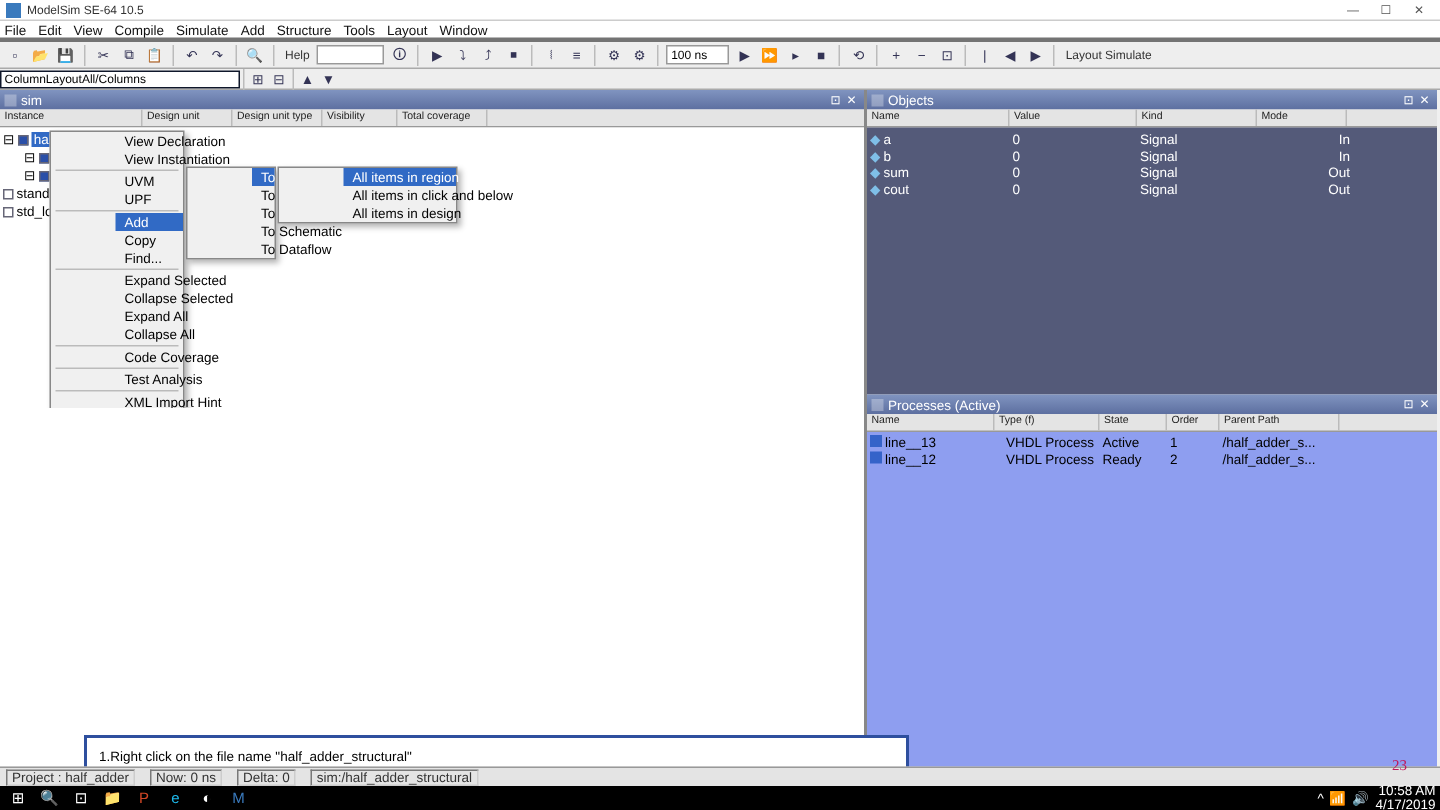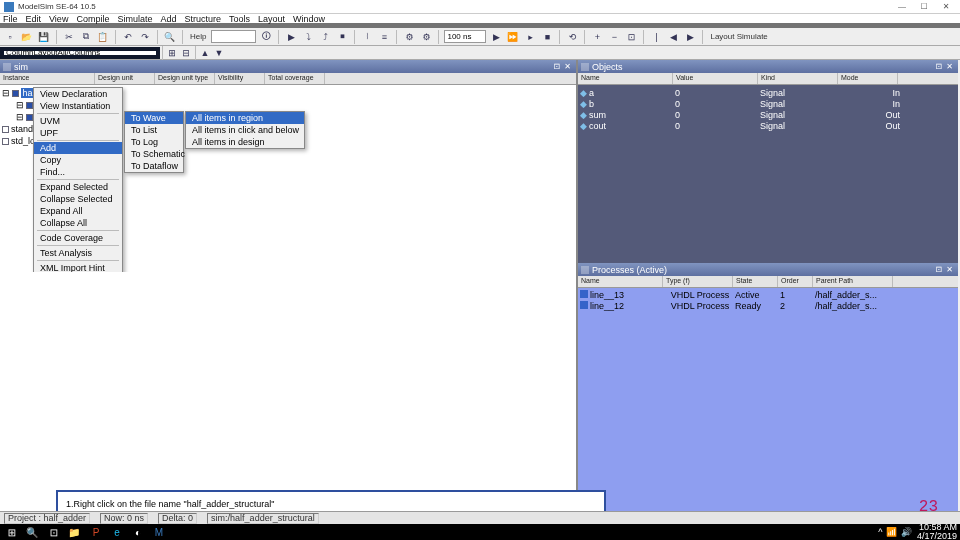--- a/index.html
+++ b/index.html
@@ -2,29 +2,29 @@
 <html><head>
 <meta charset="utf-8">
 <style>
   * { margin: 0; padding: 0; box-sizing: border-box; font-family: Tahoma, sans-serif; font-size: 9px; }
   body { width: 960px; height: 540px; background: #f0f0f0; overflow: hidden; position: relative; }
   .titlebar { height: 14px; background: #fff; display: flex; align-items: center; padding: 0 4px; border-bottom: 1px solid #ccc; }
   .titlebar .icon { width: 10px; height: 10px; background: #3a7abd; margin-right: 4px; }
   .titlebar .title { flex: 1; font-size: 8px; color: #333; }
   .titlebar .win-btns { display: flex; gap: 2px; }
   .titlebar .win-btn { width: 20px; height: 11px; display: flex; align-items: center; justify-content: center; font-size: 8px; color: #555; }
-  .menubar { height: 14px; background: #fff; display: flex; align-items: center; padding: 0 3px; gap: 8px; border-bottom: 5px solid #737373; font-size: 8px; color: #111; }
+  .menubar { height: 14px; background: #fff; display: flex; align-items: center; padding: 0 3px; gap: 8px; border-bottom: 3px solid #737373; font-size: 8px; color: #111; }
   .menubar span { cursor: default; }
   .toolbar { height: 18px; background: #eee; display: flex; align-items: center; padding: 0 3px; gap: 3px; border-bottom: 1px solid #aaa; }
   .tb-btn { width: 14px; height: 14px; display: flex; align-items: center; justify-content: center; font-size: 9px; color: #335; }
   .tb-sep { width: 1px; height: 14px; background: #bbb; margin: 0 2px; }
   .tb-text { font-size: 8px; color: #333; padding: 0 2px; }
   .tb-input { border: 1px solid #999; background: #fff; height: 13px; font-size: 8px; padding: 0 2px; }
   .path-row { height: 14px; background: #eee; border-bottom: 1px solid #aaa; display: flex; align-items: center; }
-  .path-row .path-input { width: 160px; height: 12px; border: 4px solid #0f172a; background: #fff; font-size: 8px; padding-left: 2px; }
+  .path-row .path-input { width: 160px; height: 12px; border: 1px solid #0f172a; background: #fff; font-size: 8px; padding-left: 2px; }
 
   .body-area { display: flex; height: 461px; }
   .left-col { width: 578px; display: flex; flex-direction: column; border-right: 2px solid #888; }
   .right-col { width: 380px; display: flex; flex-direction: column; }
 
   .panel { display: flex; flex-direction: column; }
   .panel-header { height: 13px; background: linear-gradient(#8094c0,#5d6fa0); color: #fff; font-size: 8px; display: flex; align-items: center; padding: 0 3px; }
   .panel-header .ph-icon { width: 8px; height: 8px; background: #fff; margin-right: 3px; opacity: .3; }
   .panel-header .ph-title { flex: 1; }
   .panel-header .ph-ctrl { font-size: 8px; padding: 0 2px; cursor: default; }
@@ -33,21 +33,21 @@
 
   .sim-panel { height: 212px; background: #fff; position: relative; }
   .sim-panel .panel-body { background: #fff; height: 187px; overflow: hidden; position: relative; }
   .sim-tree { font-size: 8px; padding: 2px; }
   .sim-tree .row { display: flex; align-items: center; height: 12px; gap: 2px; }
   .sim-tree .sq { width: 7px; height: 7px; border: 1px solid #667; }
   .sim-tree .sq.b { background: #2a4fa8; }
   .sim-tree .sel { background: #316ac5; color: #fff; padding: 0 2px; }
 
   .ctx-menu { position: absolute; background: #f0f0f0; border: 1px solid #888; box-shadow: 2px 2px 4px rgba(0,0,0,.3); font-size: 8px; color: #000; }
-  .ctx-menu .ci { height: 12px; display: flex; align-items: center; padding: 0 6px; white-space: nowrap; }
+  .ctx-menu .ci { height: 12px; display: flex; align-items: center; padding: 0 6px; white-space: nowrap; margin-left: 43px; }
   .ctx-menu .ci.hl { background: #316ac5; color: #fff; }
   .ctx-menu .sep { height: 1px; background: #bbb; margin: 1px 3px; }
   .ctx1 { top: 2px; left: 33px; width: 90px; }
   .ctx2 { top: 26px; left: 124px; width: 60px; }
   .ctx3 { top: 26px; left: 185px; width: 120px; }
 
   .instr-box { position: absolute; top: 218px; left: 56px; width: 550px; background: #fff; border: 2px solid #2e4f9e; padding: 6px 8px; font-family: Calibri, sans-serif; font-size: 14px; line-height: 1.35; color: #000; }
 
   .sim-tabs { height: 14px; display: flex; align-items: flex-end; background: #ddd; border-top: 1px solid #999; gap: 0; position: absolute; bottom: 10px; left: 2px; }
   .sim-tab { font-size: 7px; padding: 1px 5px; background: #e8e8e8; border: 1px solid #999; border-bottom: none; margin-right: -1px; }
@@ -68,21 +68,21 @@
   .proc-body .c1 { width: 85px; }
   .proc-body .c2 { width: 70px; text-align: center; }
   .proc-body .c3 { width: 45px; }
   .proc-body .c4 { width: 35px; }
   .proc-body .c5 { width: 80px; }
   .blue-sq { width: 8px; height: 8px; background: #3563c9; display: inline-block; margin-right: 2px; }
 
   .statusbar { height: 13px; background: #e4e4e4; border-top: 1px solid #999; display: flex; align-items: center; font-size: 8px; color: #333; padding: 0 4px; gap: 10px; position: absolute; bottom: 16px; left: 0; right: 0; }
   .statusbar .sb-item { border: 1px inset #ccc; padding: 0 3px; height: 11px; display: flex; align-items: center; }
 
-  .pagenum { position: absolute; right: 22px; bottom: 24px; font-size: 16px; color: #be185d; font-family: Liberation Mono, monospace; }
+  .pagenum { position: absolute; right: 22px; bottom: 24px; font-size: 10px; color: #be185d; font-family: Liberation Serif, serif; }
 
   .taskbar { position: absolute; bottom: 0; left: 0; right: 0; height: 16px; background: #000; display: flex; align-items: center; padding: 0 3px; gap: 3px; }
   .taskbar .tb-item { width: 18px; height: 14px; display: flex; align-items: center; justify-content: center; color: #fff; font-size: 10px; }
   .taskbar .tb-tray { margin-left: auto; display: flex; gap: 4px; color: #fff; font-size: 7px; align-items: center; }
 </style>
 </head>
 <body>
 
 <div class="titlebar">
   <div class="icon"></div>

